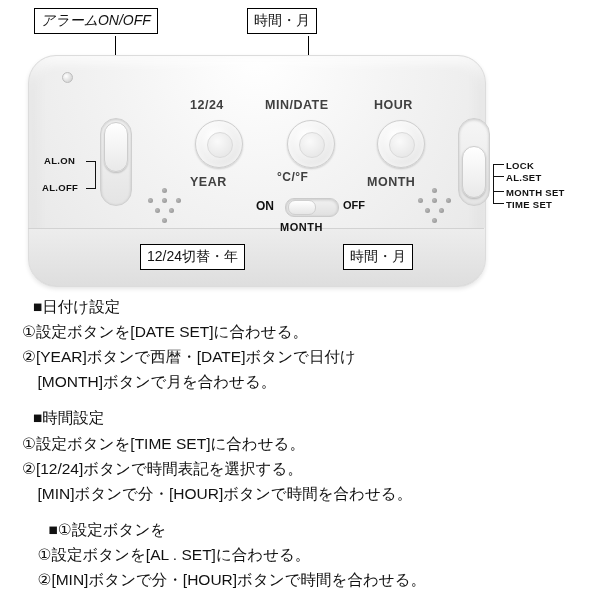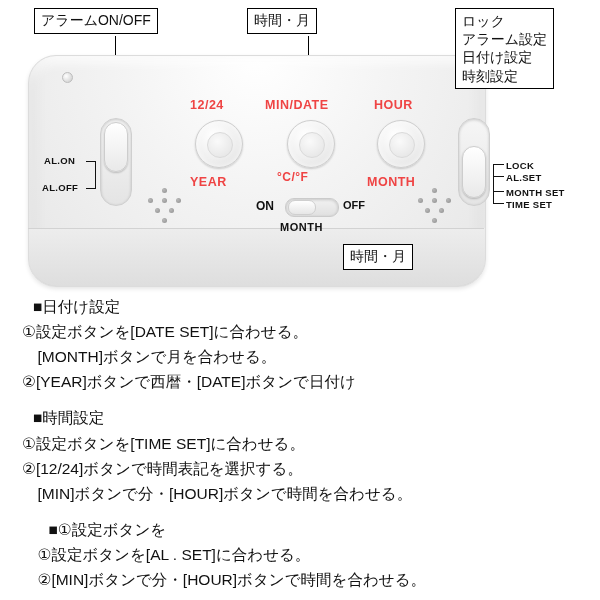--- a/index.html
+++ b/index.html
@@ -17,21 +17,21 @@
   .callout{
     position:absolute;
     border:1px solid #000;
     background:#fff;
     font-size:14px;
     line-height:1.25;
     padding:3px 6px;
     white-space:pre;
     box-sizing:border-box;
   }
-  #callout-alarm-onoff{left:34px;top:8px;}
+  #callout-alarm-onoff{left:34px;top:8px;font-style:italic;}
   #callout-time-month{left:247px;top:8px;}
   #callout-lock{left:455px;top:8px;line-height:1.3;}
 
   #callout-1224-year{left:140px;top:244px;}
   #callout-hour-month{left:343px;top:244px;}
 
   
   .line{position:absolute;background:#000;}
 
   
@@ -71,21 +71,21 @@
     content:"";position:absolute;left:50%;top:50%;width:24px;height:24px;
     margin:-12px 0 0 -12px;border-radius:50%;
     background:radial-gradient(circle at 40% 35%,#fafafa,#e2e2e2);
     border:1px solid #dadada;
   }
   #knob-1224{left:195px;top:120px;}
   #knob-mindate{left:287px;top:120px;}
   #knob-hour{left:377px;top:120px;}
 
   .knob-label{
-    position:absolute;font-size:12.5px;font-weight:bold;letter-spacing:.5px;color:#ef4444;
+    position:absolute;font-size:12.5px;font-weight:bold;letter-spacing:.5px;color:#404040;
   }
   #lbl-1224{left:190px;top:98px;}
   #lbl-mindate{left:265px;top:98px;}
   #lbl-hour{left:374px;top:98px;}
   #lbl-year{left:190px;top:175px;}
   #lbl-month{left:367px;top:175px;}
   #lbl-cf{left:277px;top:170px;font-weight:bold;font-size:12px;}
 
   
   .slider-track{
@@ -214,32 +214,29 @@
     <i style="left:0;top:10px;"></i>
       <i style="left:14px;top:10px;"></i>
       <i style="left:28px;top:10px;"></i>
     <i style="left:7px;top:20px;"></i>
       <i style="left:21px;top:20px;"></i>
     <i style="left:14px;top:30px;"></i>
   </div>
 
   <div class="callout" id="callout-alarm-onoff">アラームON/OFF</div>
   <div class="callout" id="callout-time-month">時間・月</div>
-  <div class="callout" id="callout-lock">ロック
-アラーム設定
-日付け設定
-時刻設定</div>
+  <div class="callout" id="callout-1224-year">12/24切替・年</div>
   <div class="callout" id="callout-hour-month">時間・月</div>
 
   <div id="instructions">
     <div class="sec">
       <div class="head ln">■日付け設定</div>
       <div class="ln">①設定ボタンを[DATE SET]に合わせる。</div>
+      <div class="ln">②[YEAR]ボタンで西暦・[DATE]ボタンで日付け</div>
       <div class="ln">　[MONTH]ボタンで月を合わせる。</div>
-      <div class="ln">②[YEAR]ボタンで西暦・[DATE]ボタンで日付け</div>
     </div>
     <div class="gap"></div>
     <div class="sec">
       <div class="head ln">■時間設定</div>
       <div class="ln">①設定ボタンを[TIME SET]に合わせる。</div>
       <div class="ln">②[12/24]ボタンで時間表記を選択する。</div>
       <div class="ln">　[MIN]ボタンで分・[HOUR]ボタンで時間を合わせる。</div>
     </div>
     <div class="gap"></div>
     <div class="sec">

